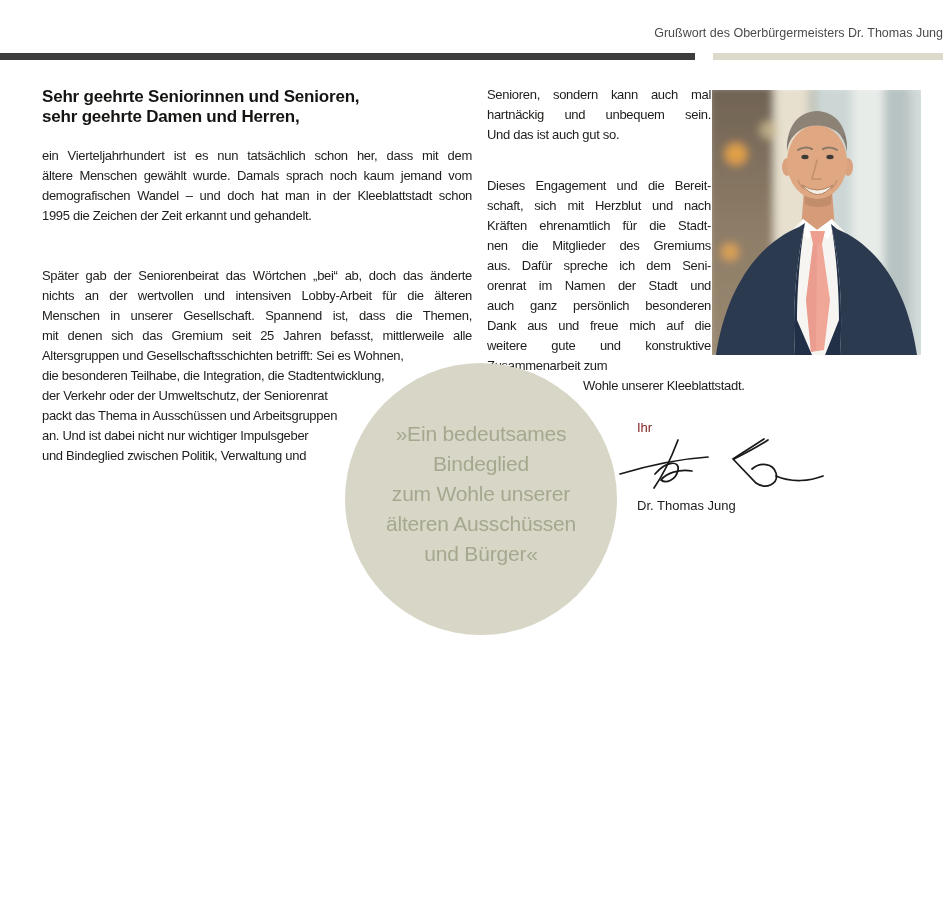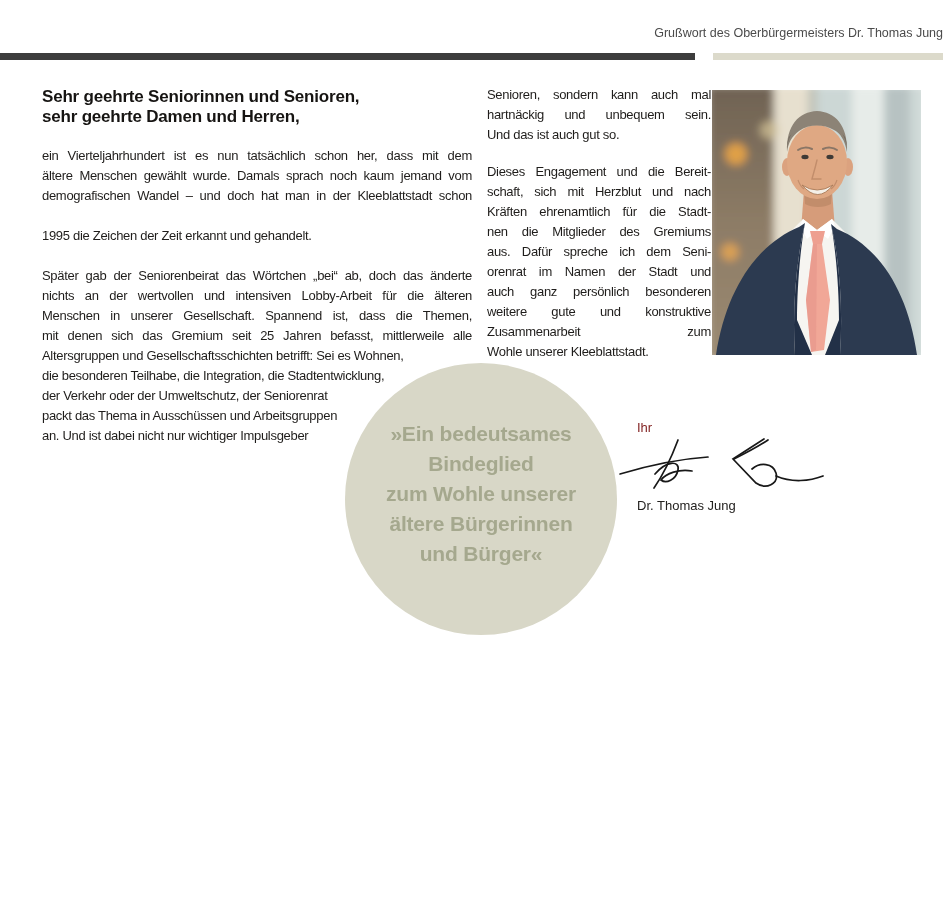--- a/index.html
+++ b/index.html
@@ -29,43 +29,43 @@
   .textblock .line{height:20px; white-space:normal;}
   .jl .line{text-align:justify; text-align-last:justify;}
   .jl .line.noj, #left-p2 .line:nth-child(n+5){text-align:left; text-align-last:left;}
 
   #salutation{
     position:absolute; left:42px; top:86px; width:434px;
     font-weight:bold; font-size:17px; line-height:21px; letter-spacing:-0.2px;
     color:#161412;
   }
   #left-p1{left:42px; top:146px; width:430px;}
-  #left-p1 .line:last-child{text-align:left; text-align-last:left;margin-top:20px;}
+  #left-p1 .line:last-child{text-align:left; text-align-last:left;}
   #left-p2{left:42px; top:266px; width:430px;}
 
   #right-p1{left:487px; top:85px; width:224px;}
   #right-p1 .line:last-child{text-align:left; text-align-last:left;}
-  #right-p2{left:487px; top:162px; width:224px;}
+  #right-p2{left:487px; top:176px; width:224px;}
   #right-p2 .line:nth-child(10),
   #right-p2 .line:nth-child(11),
   #right-p2 .line:nth-child(12){
     text-align:left; text-align-last:left; white-space:nowrap; width:auto;
   }
   #right-p2 .line:nth-child(10){}
   #right-p2 .line:nth-child(11){margin-left:96px;}
   #right-p2 .line:nth-child(12){}
 
   
   #quote-circle{
     position:absolute; left:345px; top:363px; width:272px; height:272px;
     border-radius:50%; background:#d8d7c7;
   }
   #quote-text{
     position:absolute; left:0; top:56px; width:272px;
-    text-align:center; font-weight:bold; font-size:21px; line-height:30px;
+    text-align:center; font-weight:normal; font-size:21px; line-height:30px;
     color:#a5a88e; letter-spacing:-0.2px;
   }
   #quote-text .line{height:30px;}
 
   
   #closing-ihr{position:absolute; left:637px; top:420px; font-size:13px; color:#7f1d1d;}
   #signature{position:absolute; left:616px; top:432px; width:210px; height:64px;}
   #signature-name{position:absolute; left:637px; top:498px; font-size:13px; color:#242220;}
 
   
@@ -97,46 +97,48 @@
   <div id="left-p2" class="textblock jl">
       <div class="line">Später gab der Seniorenbeirat das Wörtchen „bei“ ab, doch das änderte</div>
       <div class="line">nichts an der wertvollen und intensiven Lobby-Arbeit für die älteren</div>
       <div class="line">Menschen in unserer Gesellschaft. Spannend ist, dass die Themen,</div>
       <div class="line">mit denen sich das Gremium seit 25 Jahren befasst, mittlerweile alle</div>
       <div class="line">Altersgruppen und Gesellschaftsschichten betrifft: Sei es Wohnen,</div>
       <div class="line">die besonderen Teilhabe, die Integration, die Stadtentwicklung,</div>
       <div class="line">der Verkehr oder der Umweltschutz, der Seniorenrat</div>
       <div class="line">packt das Thema in Ausschüssen und Arbeitsgruppen</div>
       <div class="line">an. Und ist dabei nicht nur wichtiger Impulsgeber</div>
+      <div class="line">und Bindeglied zwischen Politik, Verwaltung und</div>
     </div>
 
   <div id="right-p1" class="textblock jl">
       <div class="line">Senioren, sondern kann auch mal</div>
       <div class="line">hartnäckig und unbequem sein.</div>
       <div class="line">Und das ist auch gut so.</div>
     </div>
   <div id="right-p2" class="textblock jl">
       <div class="line">Dieses Engagement und die Bereit-</div>
       <div class="line">schaft, sich mit Herzblut und nach</div>
       <div class="line">Kräften ehrenamtlich für die Stadt-</div>
       <div class="line">nen die Mitglieder des Gremiums</div>
       <div class="line">aus. Dafür spreche ich dem Seni-</div>
       <div class="line">orenrat im Namen der Stadt und</div>
       <div class="line">auch ganz persönlich besonderen</div>
+      <div class="line">Dank aus und freue mich auf die</div>
       <div class="line">weitere gute und konstruktive</div>
       <div class="line">Zusammenarbeit zum</div>
       <div class="line">Wohle unserer Kleeblattstadt.</div>
     </div>
 
   <div id="quote-circle">
     <div id="quote-text">
         <div class="line">»Ein bedeutsames</div>
         <div class="line">Bindeglied</div>
         <div class="line">zum Wohle unserer</div>
-        <div class="line">ältere Bürgerinnen</div>
+        <div class="line">älteren Ausschüssen</div>
         <div class="line">und Bürger«</div>
       </div>
   </div>
 
   <div id="closing-ihr">Ihr</div>
   <div id="signature">
     <svg width="210" height="64" viewBox="0 0 210 64">
       <g fill="none" stroke="#181818" stroke-width="1.7" stroke-linecap="round">
         <path d="M4,42 C34,33 62,27 92,25"></path>
         <path d="M62,8 C56,24 47,43 38,56"></path>

